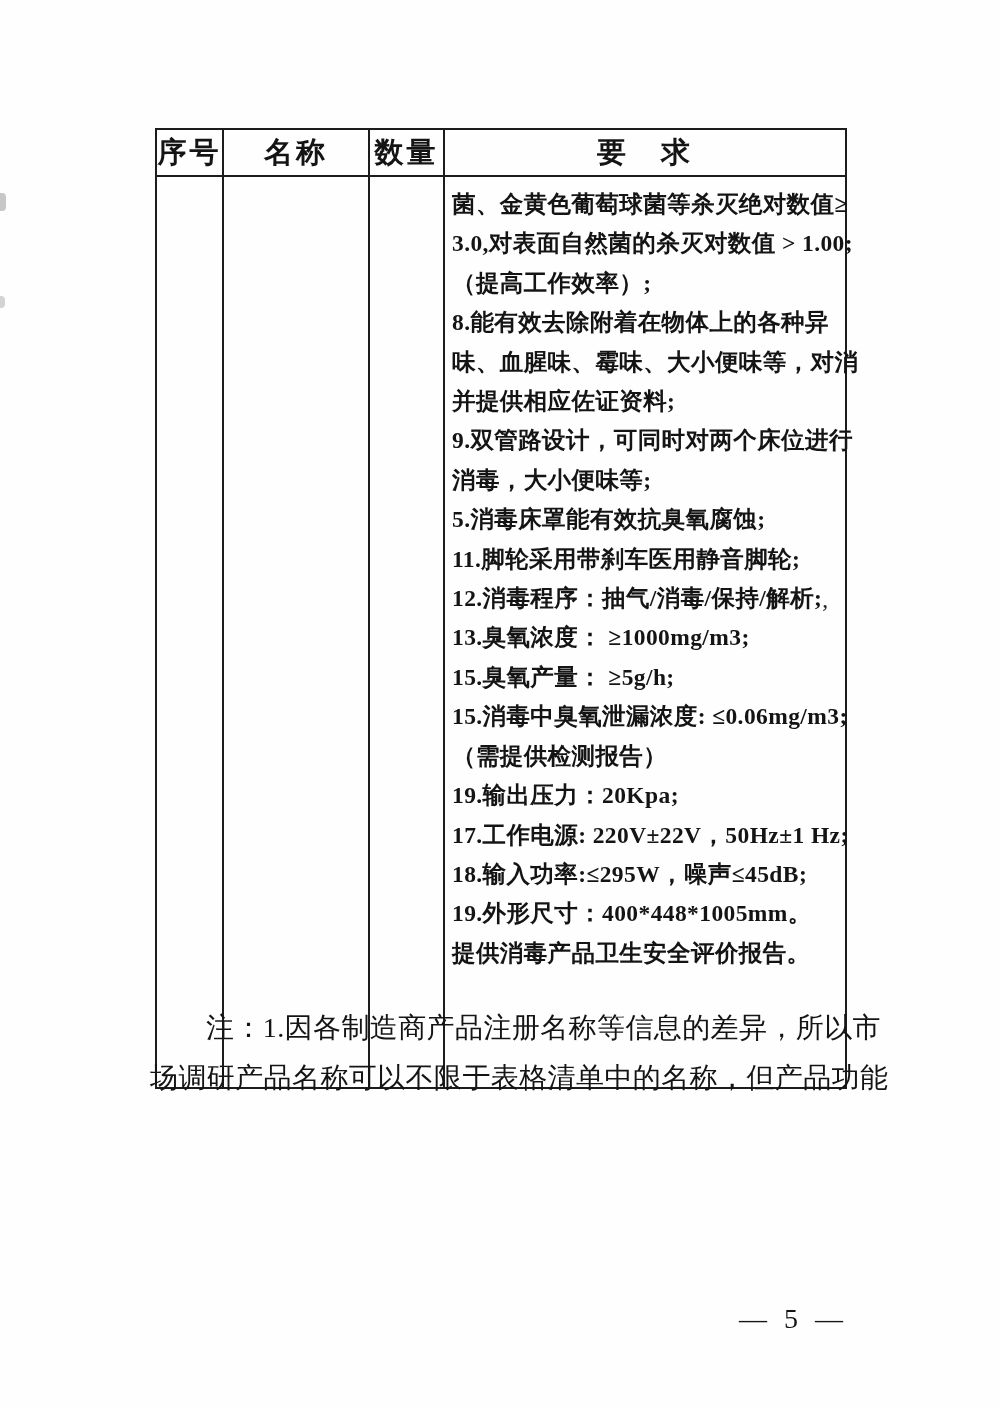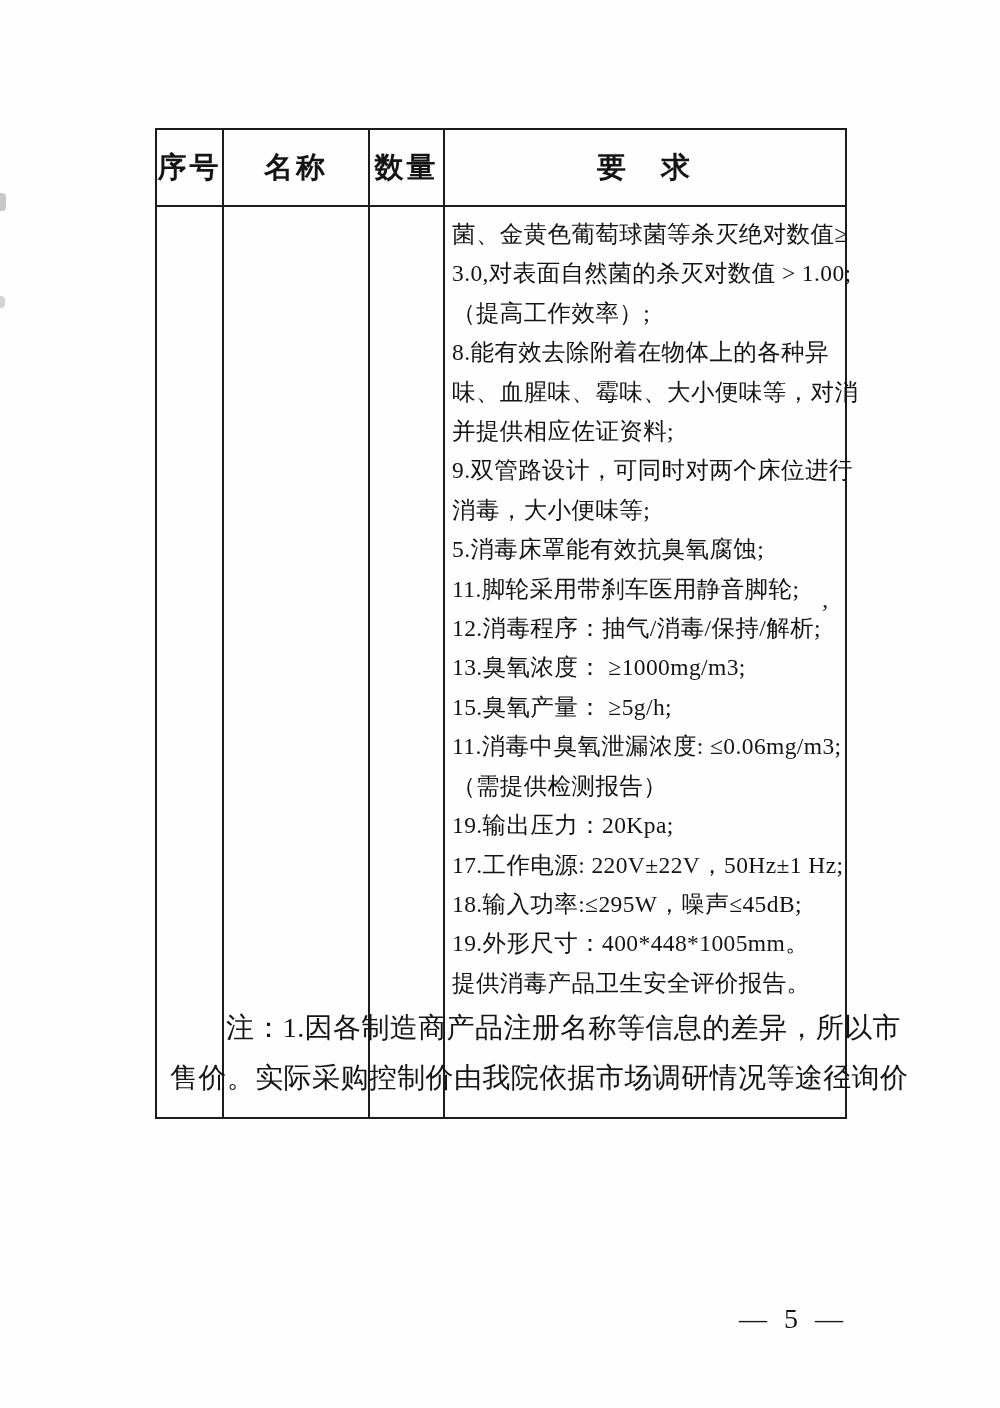--- a/index.html
+++ b/index.html
@@ -27,50 +27,50 @@
     table-layout: fixed;
   }
   .spec-table col.c1 { width: 67px; }
   .spec-table col.c2 { width: 146px; }
   .spec-table col.c3 { width: 75px; }
   .spec-table col.c4 { width: 402px; }
   .spec-table th, .spec-table td {
     border: 2.5px solid #1c1c1c;
   }
   .spec-table thead th {
-    height: 77px;
+    height: 47px;
     font-size: 29px;
     font-weight: 700;
     text-align: center;
     vertical-align: middle;
     letter-spacing: 3px;
     white-space: nowrap;
   }
   .spec-table tbody td {
     height: 912px;
     vertical-align: top;
+    font-weight: bold;
   }
   .cell-requirements {
     padding: 8px 2px 0 7px;
   }
   .req-line {
     font-size: 23.5px;
     line-height: 39.4px;
     letter-spacing: 0.4px;
     white-space: nowrap;
     overflow: visible;
   }
 
   
   .notes {
     position: absolute;
     left: 150px;
     top: 1003px;
     width: 702px;
-    margin-left: 20px;
   }
   .note-line {
     font-size: 28px;
     line-height: 50px;
     letter-spacing: 0.4px;
     white-space: nowrap;
   }
   .note-line.indent { padding-left: 56px; }
   .note-line.para-gap { margin-top: 4px; }
 
@@ -143,35 +143,35 @@
               <div class="req-line">8.能有效去除附着在物体上的各种异</div>
               <div class="req-line">味、血腥味、霉味、大小便味等，对消</div>
               <div class="req-line">并提供相应佐证资料;</div>
               <div class="req-line">9.双管路设计，可同时对两个床位进行</div>
               <div class="req-line">消毒，大小便味等;</div>
               <div class="req-line">5.消毒床罩能有效抗臭氧腐蚀;</div>
               <div class="req-line">11.脚轮采用带刹车医用静音脚轮;</div>
               <div class="req-line">12.消毒程序：抽气/消毒/保持/解析;</div>
               <div class="req-line">13.臭氧浓度： ≥1000mg/m3;</div>
               <div class="req-line">15.臭氧产量： ≥5g/h;</div>
-              <div class="req-line">11.消毒中臭氧泄漏浓度: ≤0.06mg/m3;</div>
+              <div class="req-line">15.消毒中臭氧泄漏浓度: ≤0.06mg/m3;</div>
               <div class="req-line">（需提供检测报告）</div>
               <div class="req-line">19.输出压力：20Kpa;</div>
               <div class="req-line">17.工作电源: 220V±22V，50Hz±1 Hz;</div>
               <div class="req-line">18.输入功率:≤295W，噪声≤45dB;</div>
               <div class="req-line">19.外形尺寸：400*448*1005mm。</div>
               <div class="req-line">提供消毒产品卫生安全评价报告。</div>
             </div>
         </td>
       </tr>
     </tbody>
   </table>
 
   <span class="stray-mark">’</span>
 
   <div class="notes">
     <div class="note-line indent">注：1.因各制造商产品注册名称等信息的差异，所以市</div>
-    <div class="note-line">售价。实际采购控制价由我院依据市场调研情况等途径询价</div>
+    <div class="note-line">场调研产品名称可以不限于表格清单中的名称，但产品功能</div>
   </div>
 
   <div class="page-number">— 5 —</div>
 
 </div>
 
 </body></html>

